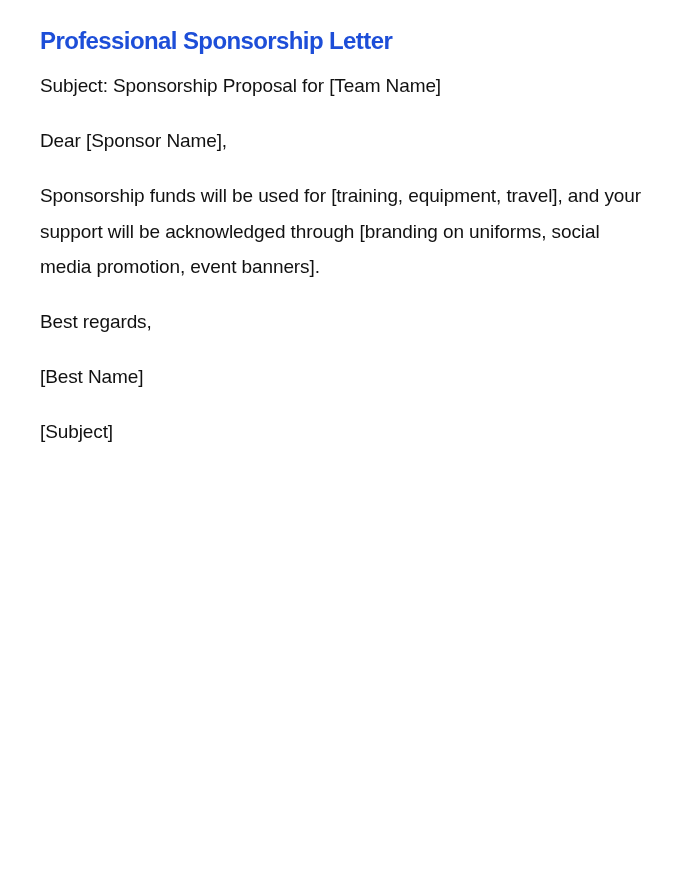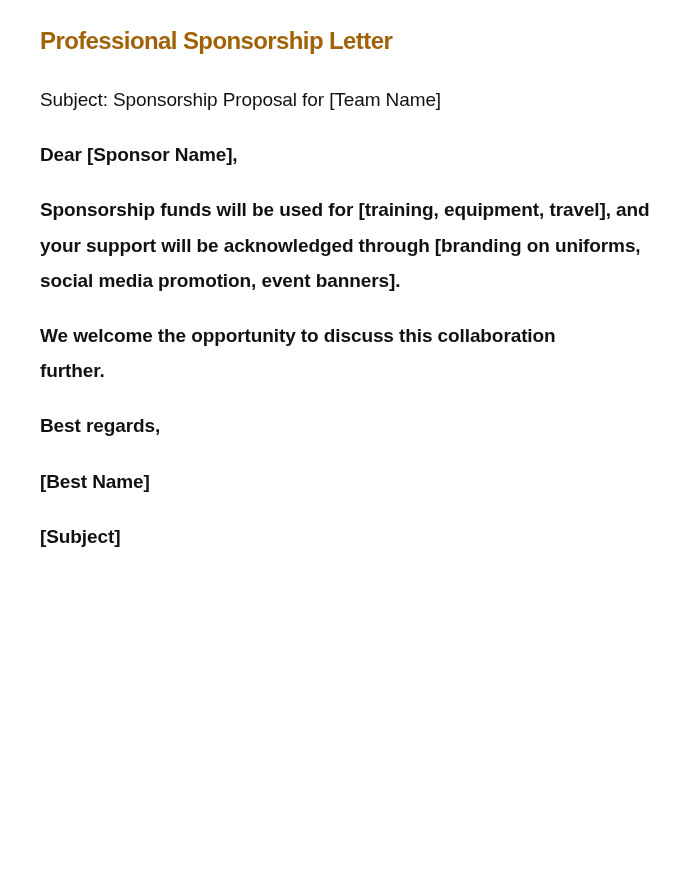--- a/index.html
+++ b/index.html
@@ -20,37 +20,36 @@
       left: 40px;
       top: 24px;
       width: 610px;
     }
     .title {
       font-size: 24px;
       font-weight: bold;
       letter-spacing: -0.6px;
       margin: 0;
       line-height: 34px;
-      color: #a16207;
+      color: #1d4ed8;
     }
     .para {
       font-size: 19px;
       line-height: 35.2px;
       margin: 0;
       letter-spacing: -0.1px;
       color: #111111;
     }
-    .subject { margin-top: 24px; }
-    .gap { margin-top: 20px; font-weight: bold; }
+    .subject { margin-top: 10px; }
+    .gap { margin-top: 20px; }
   </style>
 </head>
 <body>
 
 <div class="page">
   <h1 class="title">Professional Sponsorship Letter</h1>
   <p class="para subject">Subject: Sponsorship Proposal for [Team Name]</p>
   <p class="para gap">Dear [Sponsor Name],</p>
   <p class="para gap" style="width:610px">Sponsorship funds will be used for [training, equipment, travel], and your support will be acknowledged through [branding on uniforms, social media promotion, event banners].</p>
-  <p class="para gap" style="width:560px">We welcome the opportunity to discuss this collaboration further.</p>
   <p class="para gap">Best regards,</p>
   <p class="para gap">[Best Name]</p>
   <p class="para gap">[Subject]</p>
 </div>
 
 </body></html>

